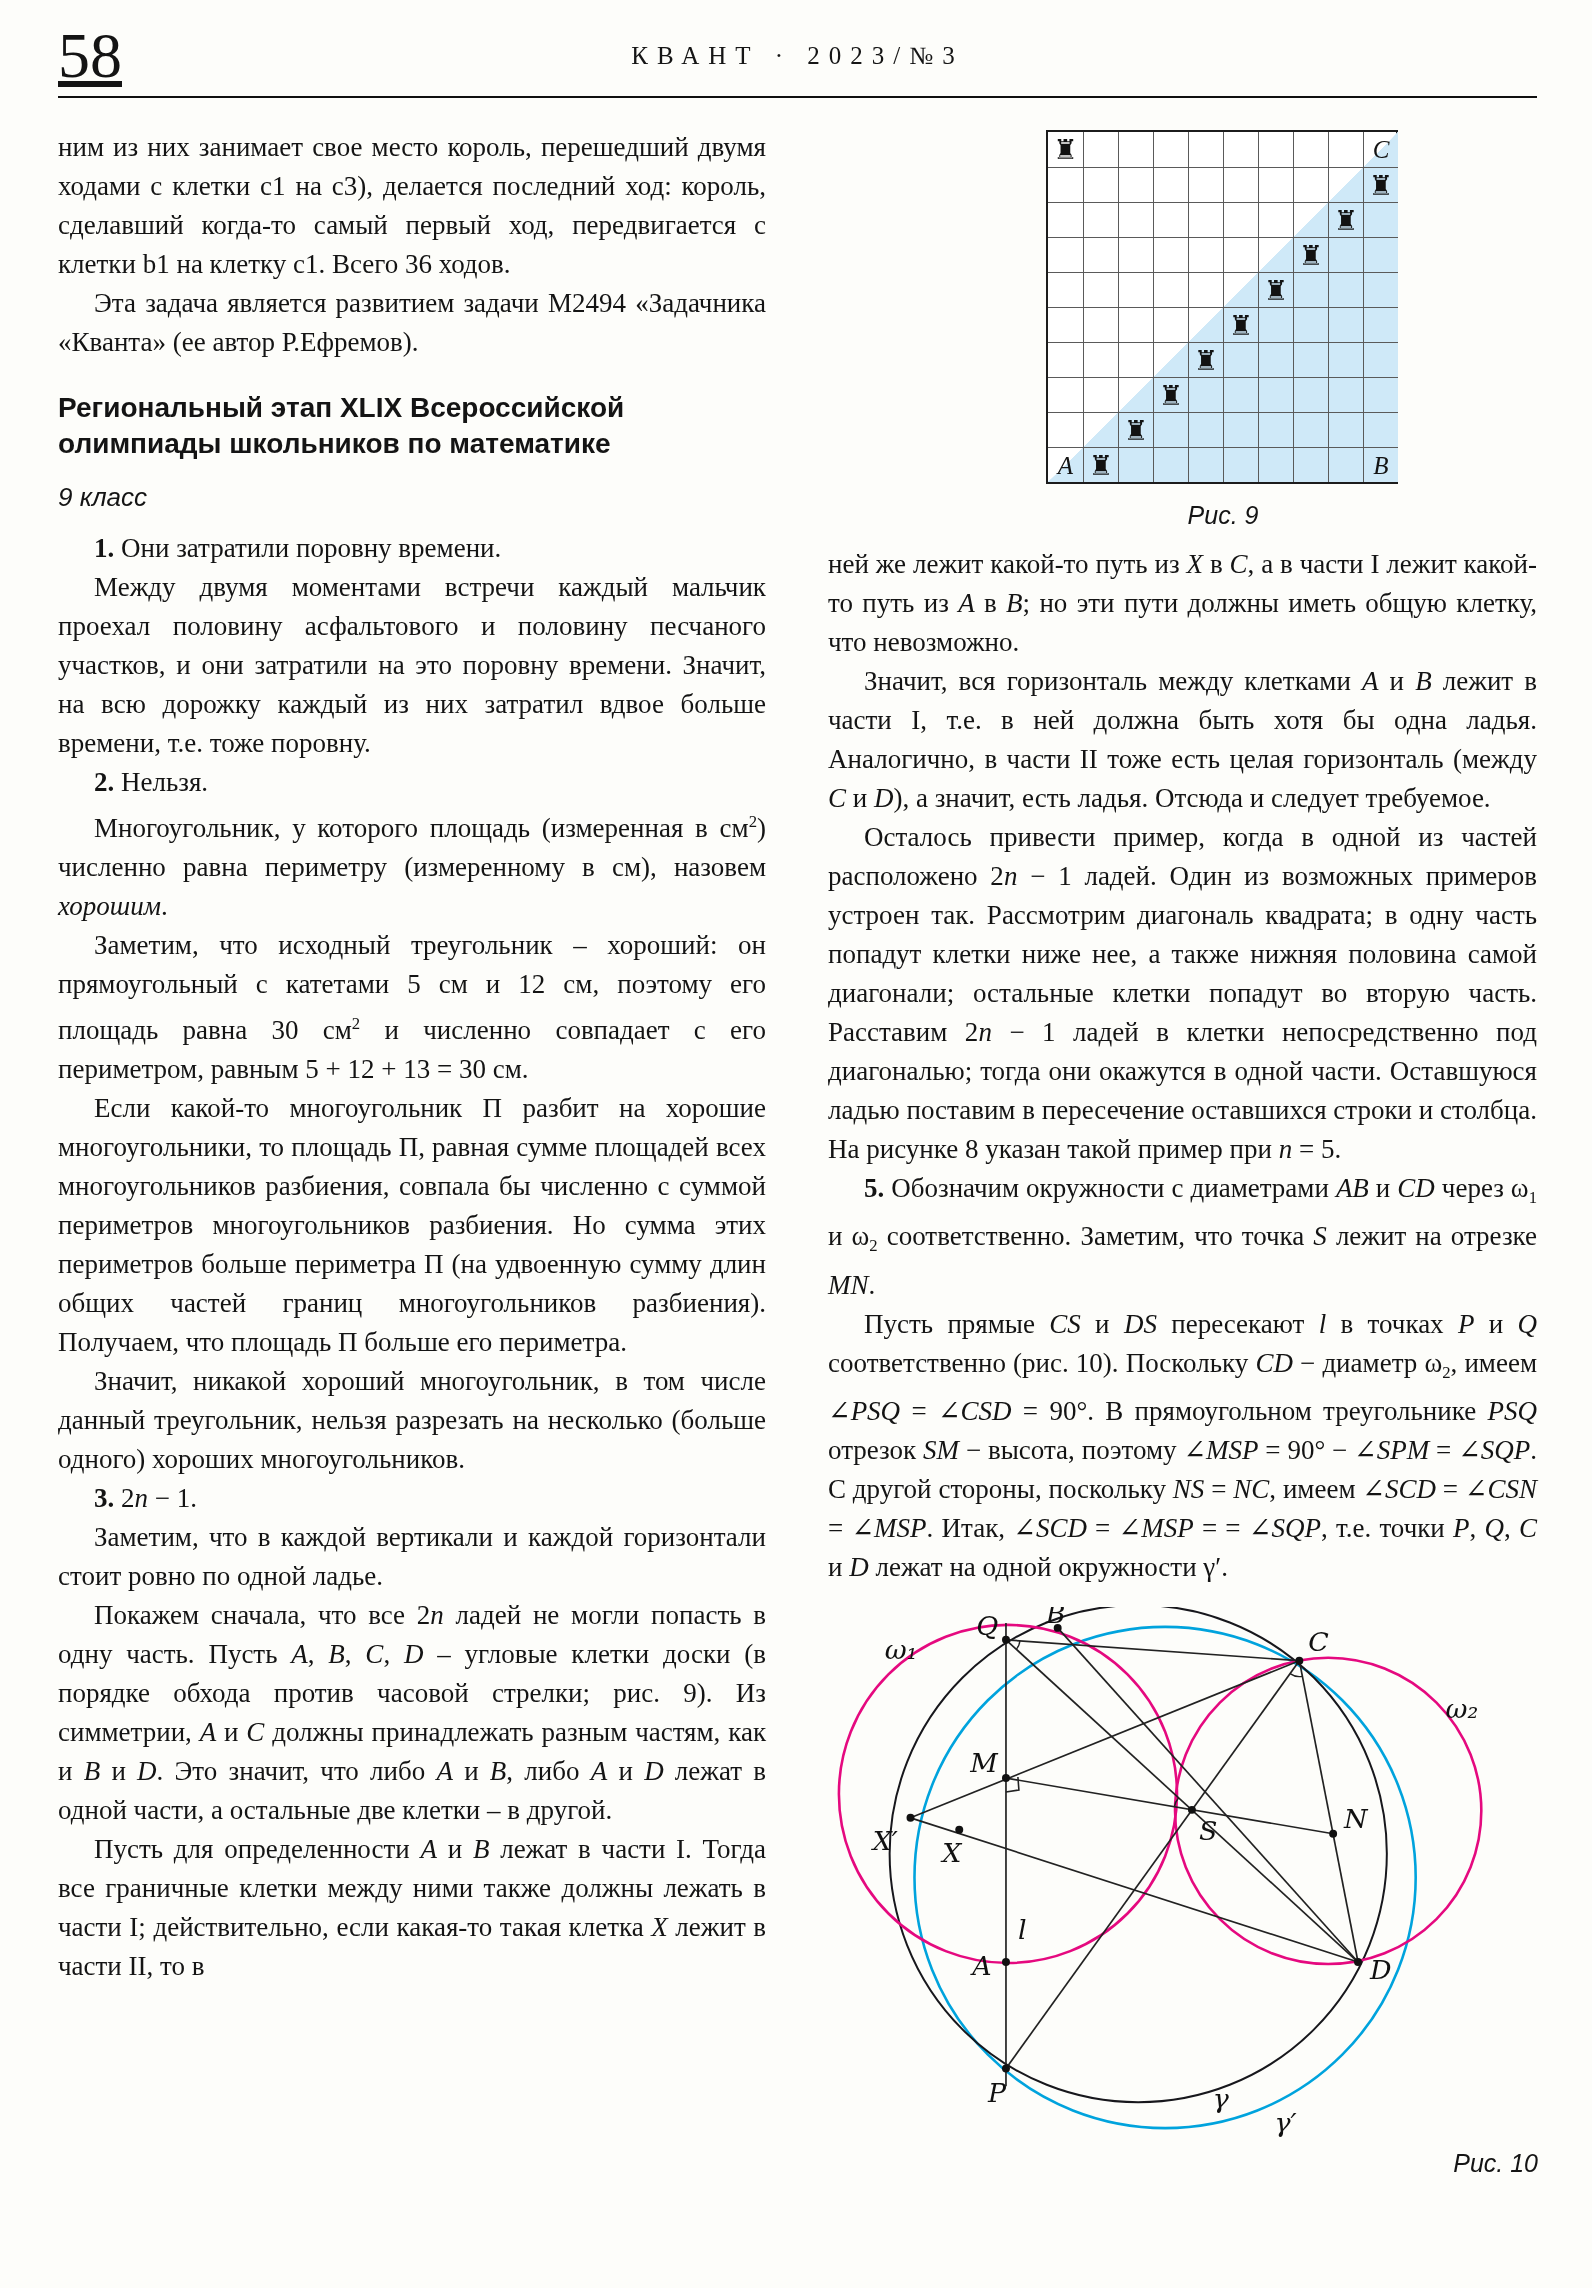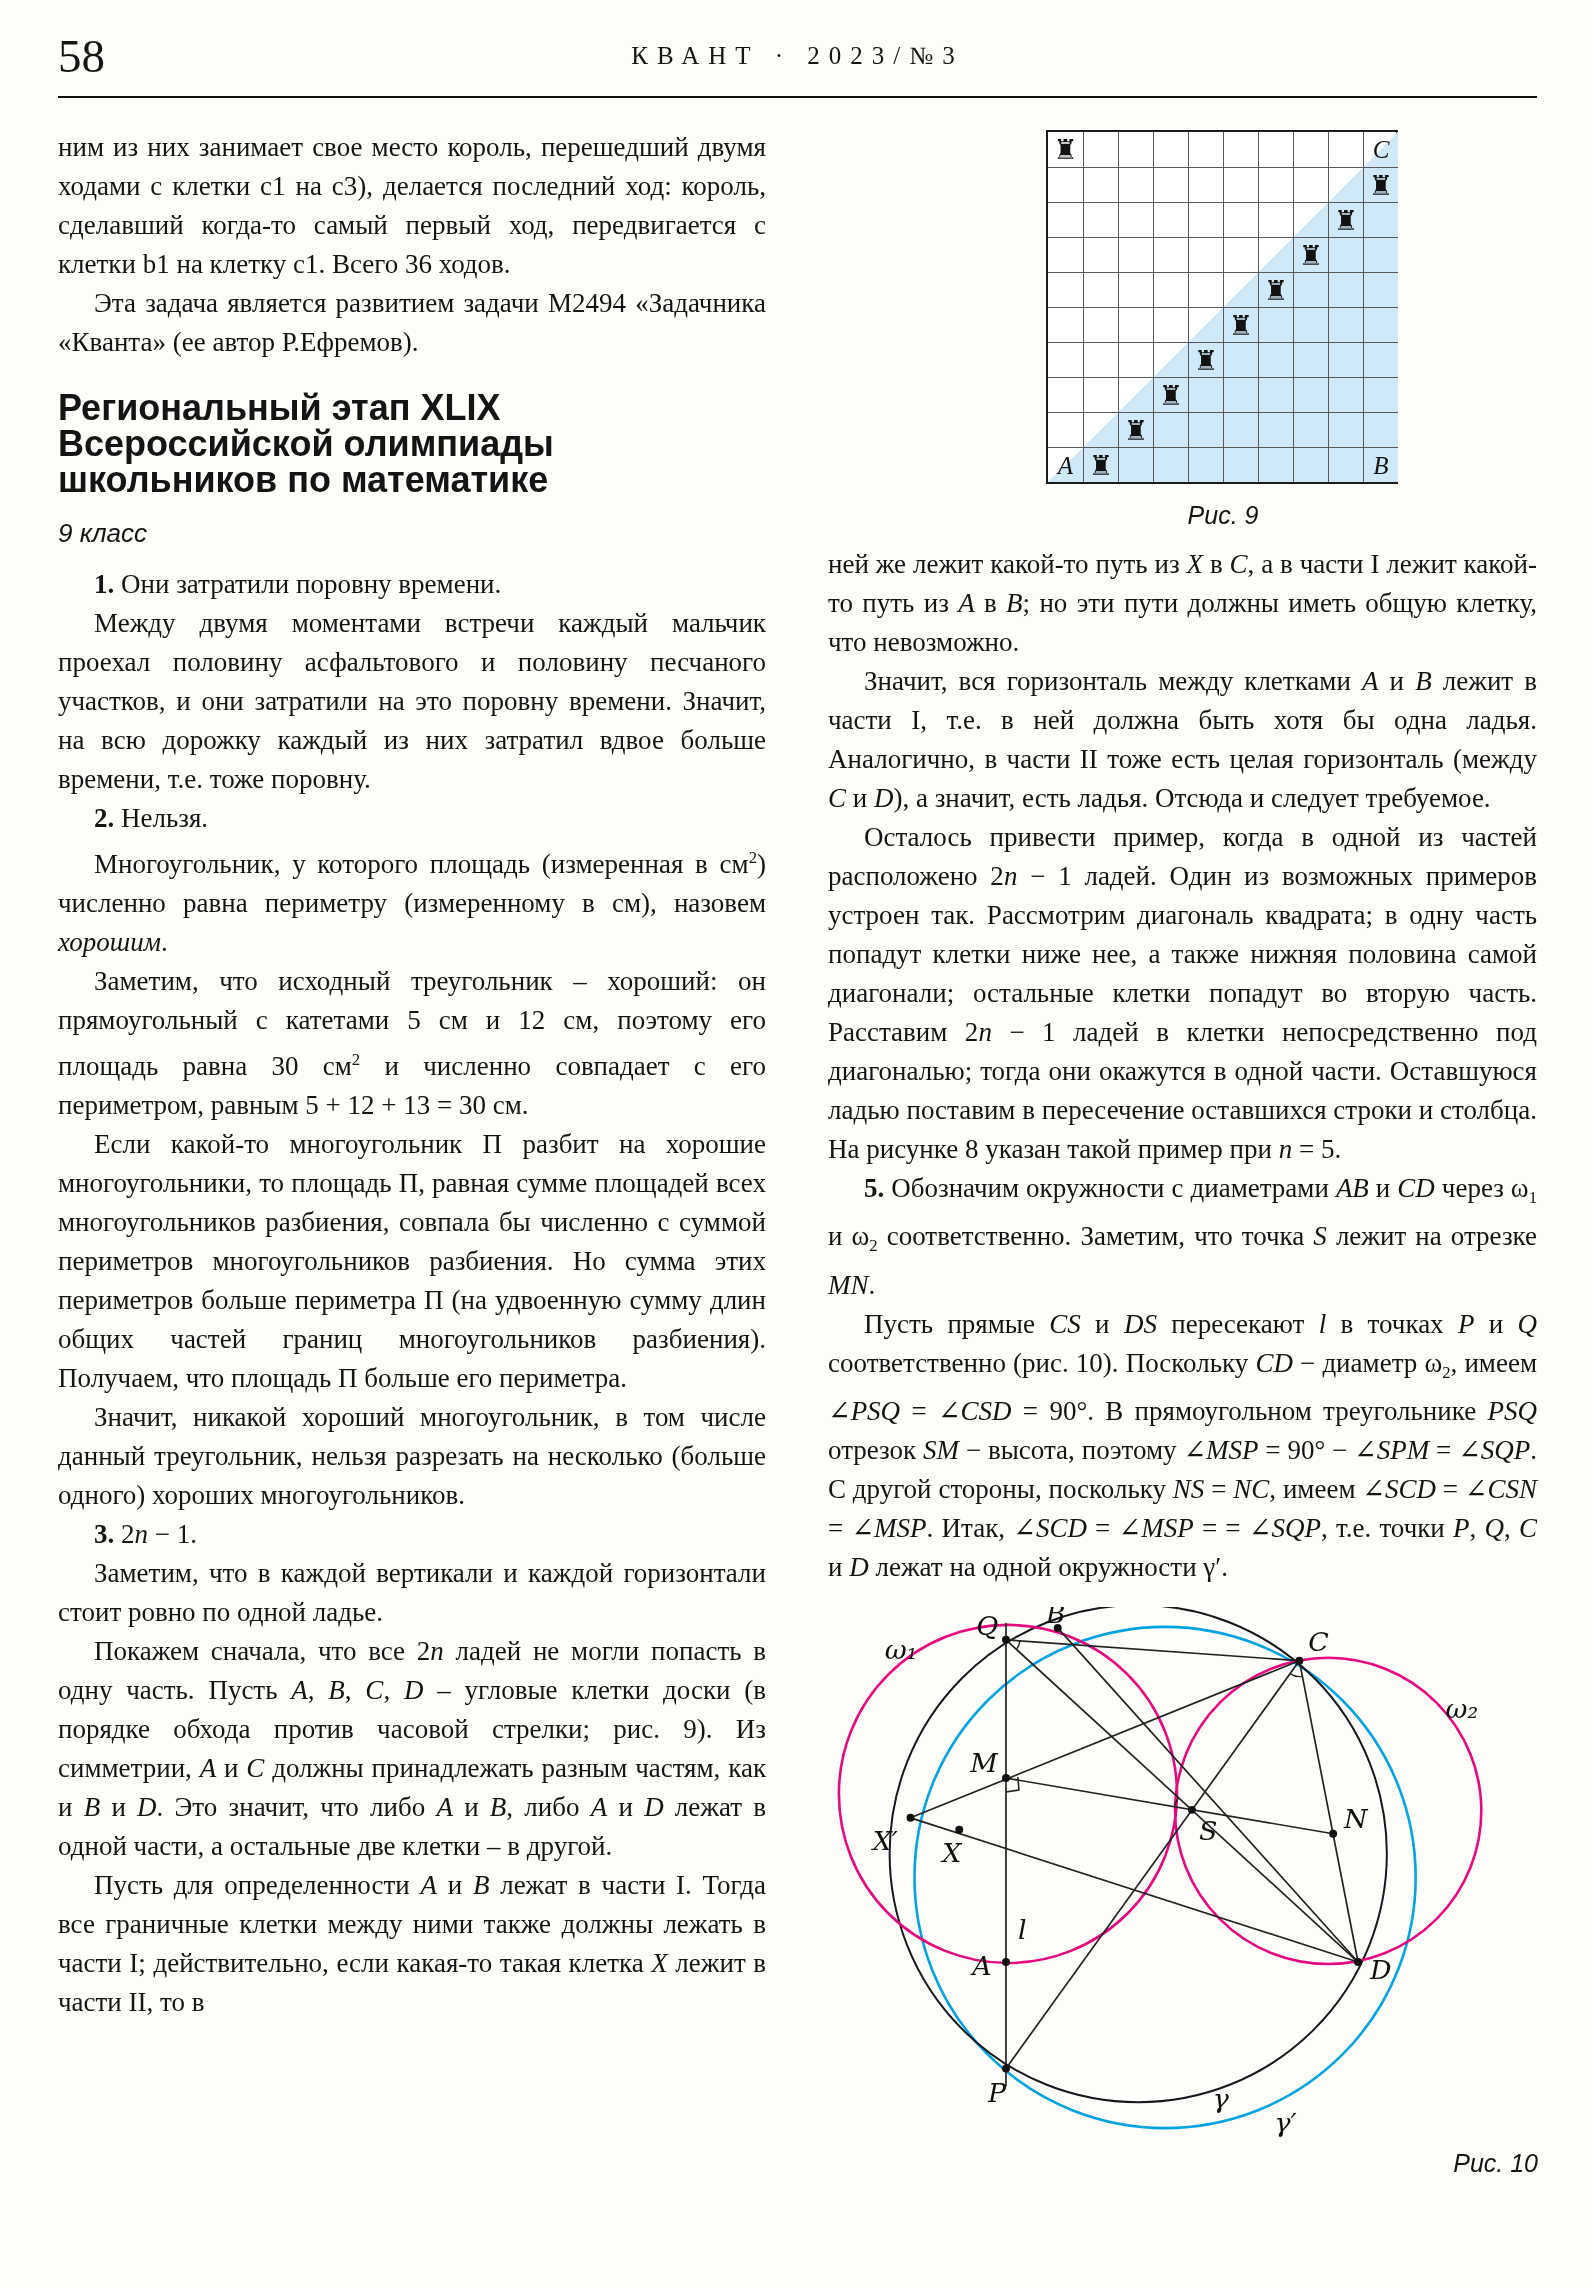--- a/index.html
+++ b/index.html
@@ -3,35 +3,35 @@
 <meta charset="utf-8">
 <style>
   html,body{margin:0;padding:0;}
   body{
     width:1592px;height:2289px;background:#fdfdfa;color:#141414;
     overflow:hidden;
     font-family:"Liberation Serif","DejaVu Serif",serif;
   }
   .page{padding:26px 55px 0 58px;position:relative;}
   .pagehead{position:relative;height:66px;}
-  .pagenum{font-size:47px;line-height:60px;}
+  .pagenum{font-size:64px;line-height:60px;text-decoration:underline;}
   .journal{
     position:absolute;left:0;right:0;top:16px;text-align:center;
     font-size:25px;letter-spacing:9px;color:#151515;
   }
   .rule{border-top:2.5px solid #101010;margin-top:4px;}
   .cols{display:flex;gap:62px;margin-top:30px;}
   .col{width:709px;font-size:27px;line-height:39px;text-align:justify;}
   .col p{margin:0;text-indent:36px;}
   .col p.noindent{text-indent:0;}
   sup{font-size:0.62em;}
   sub{font-size:0.62em;}
   .section-title{
     font-family:"Liberation Sans","DejaVu Sans",sans-serif;font-weight:bold;
-    font-size:36px;line-height:36px;margin:28px 0 8px;text-align:left;
+    font-size:28px;line-height:36px;margin:28px 0 8px;text-align:left;
   }
   .grade{
     font-family:"Liberation Sans","DejaVu Sans",sans-serif;font-style:italic;
     font-size:26px;margin:16px 0 12px;
   }
   
   figure{margin:0;padding:0;}
   .fig-board{width:354px;margin:2px 137px 10px auto;}
   .board{
     display:grid;grid-template-columns:repeat(10,35px);grid-auto-rows:35px;

